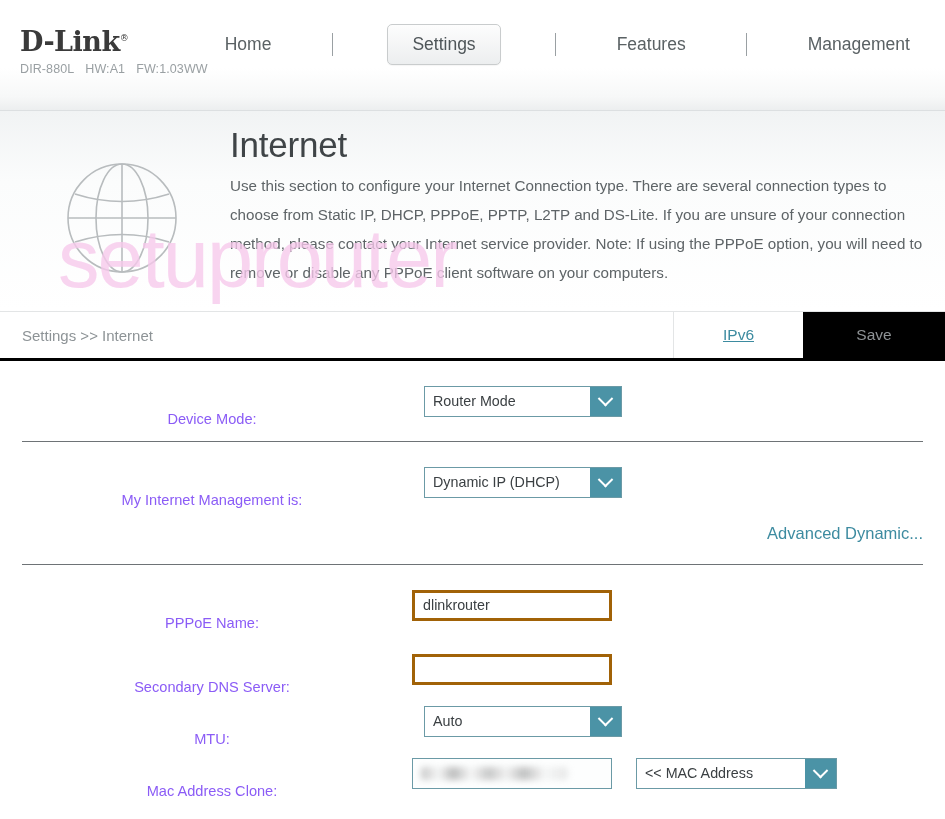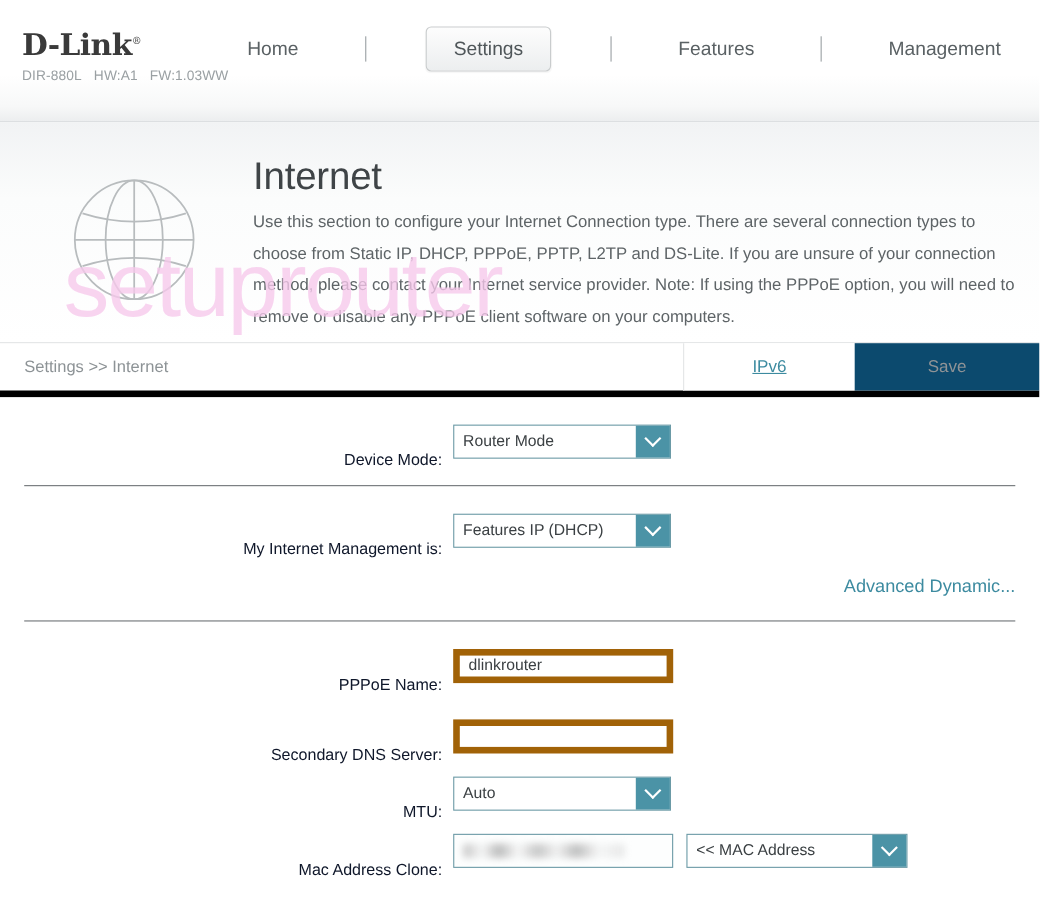--- a/index.html
+++ b/index.html
@@ -89,21 +89,20 @@
   }
   .globe {
     position: absolute;
     left: 62px; top: 47px;
     width: 120px; height: 120px;
   }
   .page-title-block {
     position: absolute;
     left: 230px; top: 14px;
     right: 18px;
-    margin-top: 16px;
   }
   .page-title {
     font-size: 35px;
     font-weight: normal;
     color: #3f4447;
     line-height: 1.15;
     margin: 0 0 6px 0;
     letter-spacing: -0.2px;
   }
   .page-desc {
@@ -123,89 +122,90 @@
     white-space: nowrap;
     letter-spacing: -2px;
     z-index: 5;
   }
 
   
   .cmdbar {
     position: relative;
     height: 50px;
     border-top: 1px solid #e3e5e6;
-    border-bottom: 6px solid #000000;
+    border-bottom: 3px solid #000000;
     display: flex;
     align-items: stretch;
     background: #ffffff;
   }
   .breadcrumb {
     flex: 1;
     display: flex;
     align-items: center;
     padding-left: 22px;
     font-size: 15px;
     color: #8d9396;
   }
   .cmd-btn {
-    width: 156px;
+    width: 130px;
     display: flex;
     align-items: center;
     justify-content: center;
     font-size: 15.5px;
     border-left: 1px solid #e3e5e6;
     cursor: pointer;
   }
   .cmd-btn.link { color: #3d8ba0; text-decoration: underline; background: #ffffff; }
-  .cmd-btn.save { background: #0c4a6e; color: #8f9396; width: 168px; border-left: none; }
+  .cmd-btn.save { background: #000000; color: #8f9396; width: 142px; border-left: none; }
 
   
   .form-area { position: relative; padding-top: 0; }
   .divider {
     height: 1px;
     background: #6e7376;
     margin: 0 22px;
   }
   .row {
     display: flex;
     align-items: center;
     height: 40px;
   }
   .row-wrap { padding: 0 22px; }
   .lbl {
     width: 390px;
-    text-align: right;
+    text-align: center;
     padding-right: 10px;
     font-size: 14.6px;
-    color: #0f172a;
+    color: #8b5cf6;
     white-space: nowrap;
     margin-top: 36px;
   }
   .ctrl { display: flex; align-items: center; }
 
   .txtbox {
     width: 200px;
     height: 31px;
-    border: 6px solid #a16207;
+    border: 3px solid #a16207;
     background: #ffffff;
     font-size: 14.3px;
     color: #3b4043;
     padding: 0 8px;
     display: flex;
     align-items: center;
     font-family: "Liberation Sans", sans-serif;
     outline: none;
   }
   .select {
     display: flex;
     align-items: stretch;
     height: 31px;
     border: 1px solid #6b9aa6;
     background: #ffffff;
     cursor: pointer;
+    margin-left: 12px;
   }
   .select .val {
     width: 165px;
     display: flex;
     align-items: center;
     padding: 0 8px;
     font-size: 14.3px;
     color: #3b4043;
   }
   .select .arrow {
@@ -344,21 +344,21 @@
   </div>
 
   <div class="gap"></div>
   <div class="divider"></div>
   <div class="gap"></div>
 
   <div class="row row-wrap">
     <div class="lbl">My Internet Management is:</div>
     <div class="ctrl">
       <div class="select">
-        <div class="val">Features IP (DHCP)</div>
+        <div class="val">Dynamic IP (DHCP)</div>
         <div class="arrow">
             <i class="chev"></i>
           </div>
       </div>
     </div>
   </div>
 
   <div class="gap-sm"></div>
 
   <div class="adv-row">

